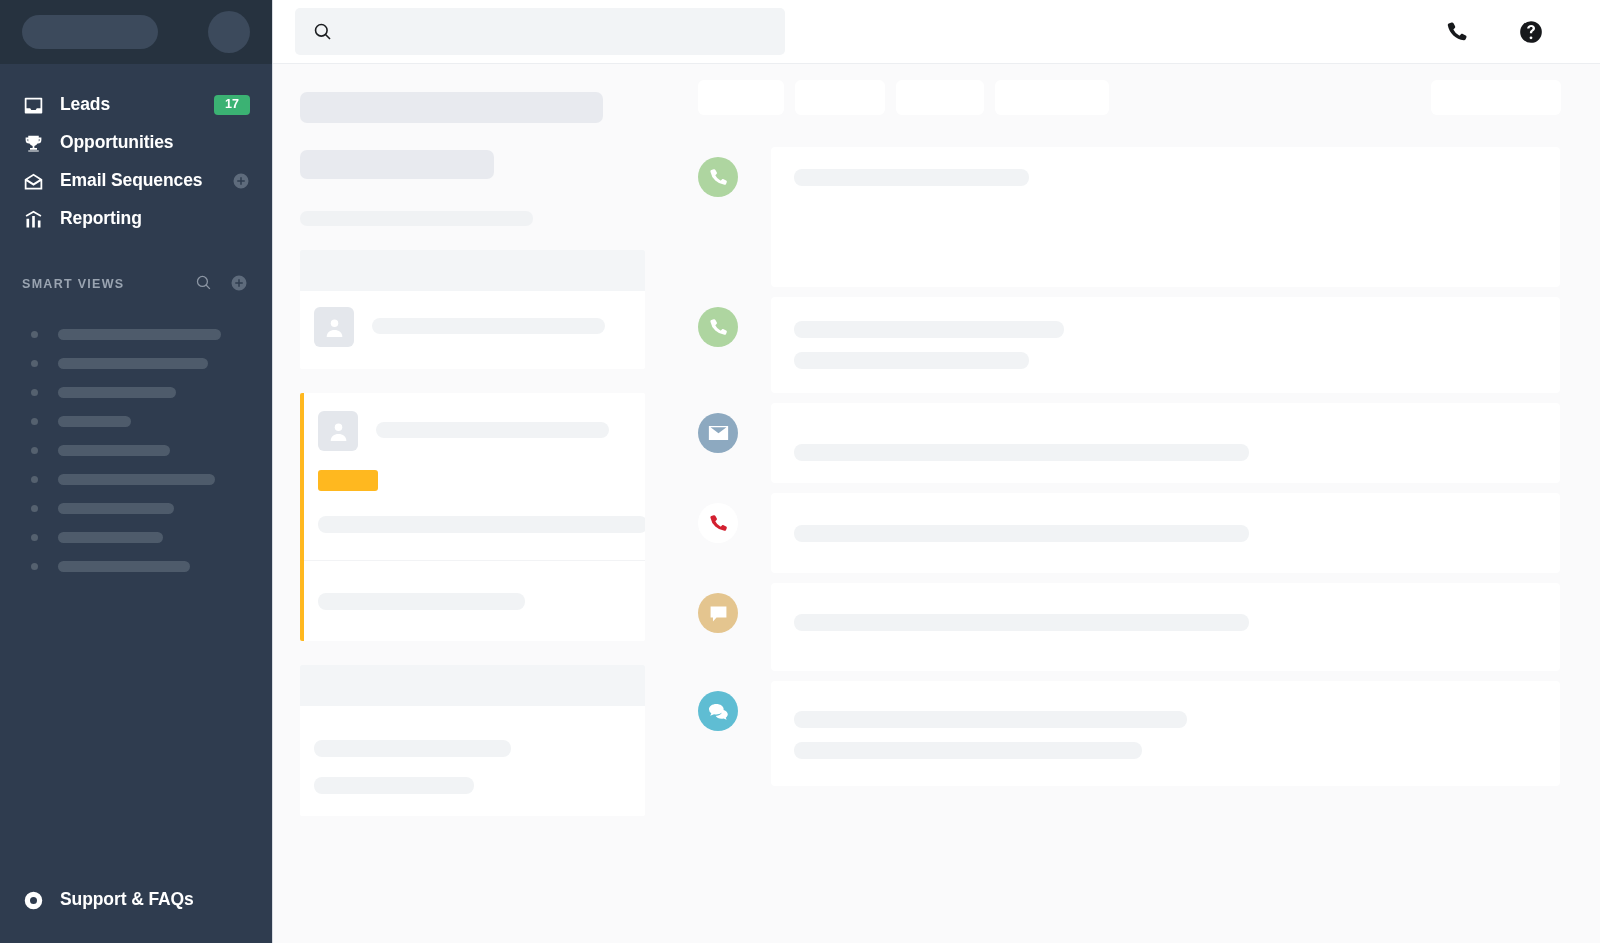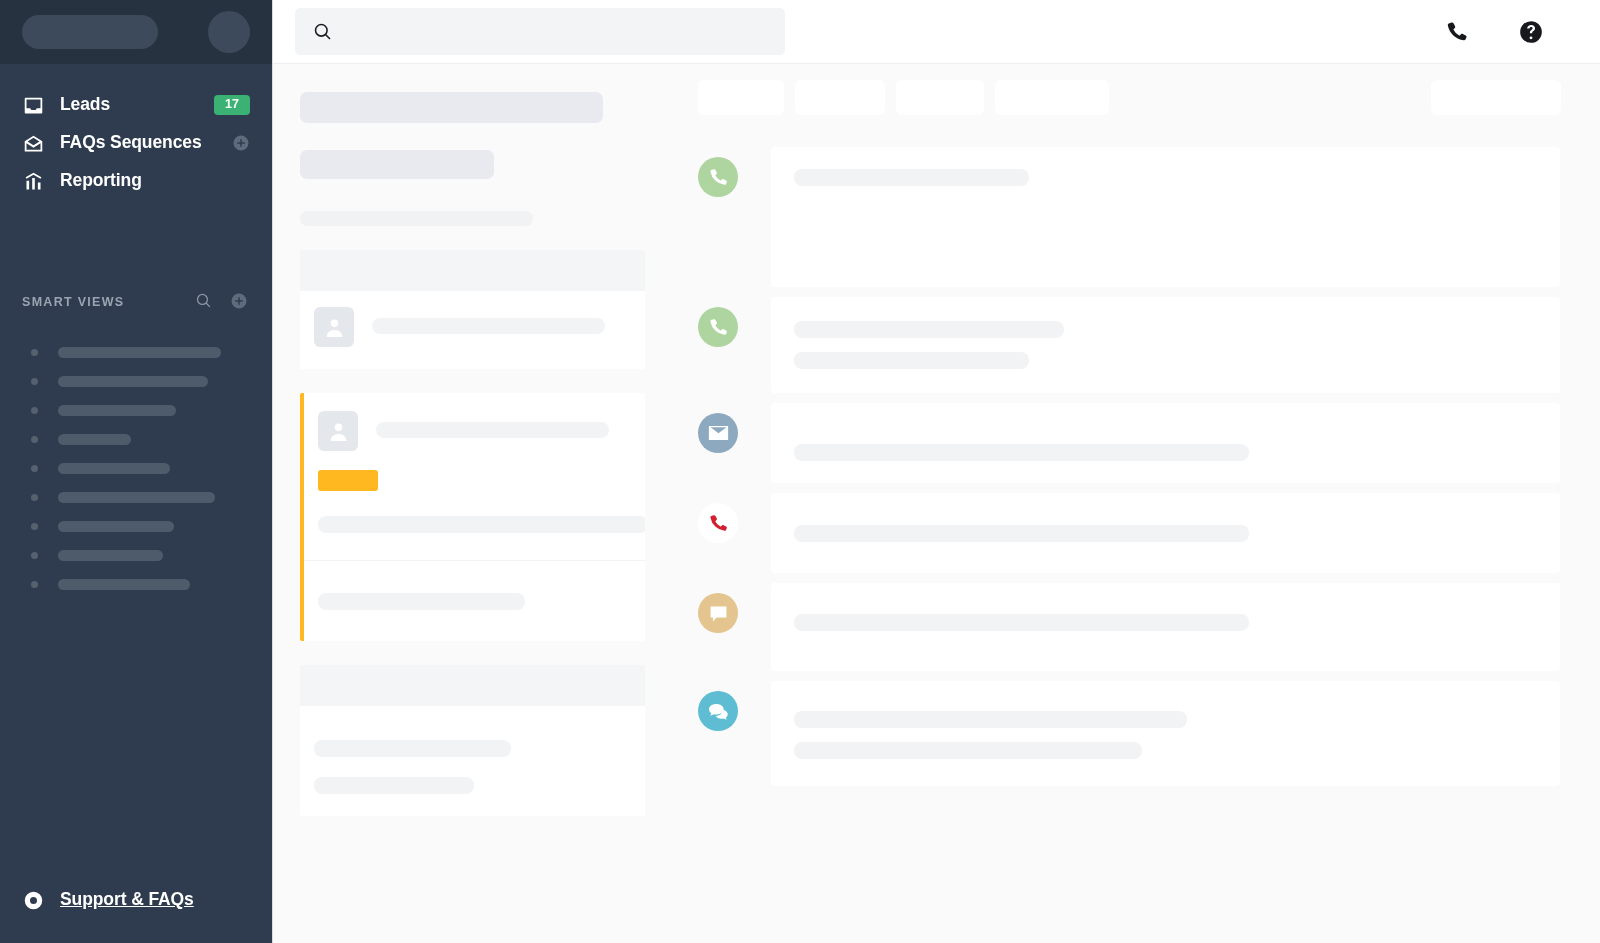--- a/index.html
+++ b/index.html
@@ -38,35 +38,35 @@
   .nav-badge {
     margin-left:auto; background:#3BB273; color:#fff;
     font-size:12.5px; font-weight:700; border-radius:4px;
     padding:3px 10px 4px; line-height:1; min-width:36px; text-align:center;
   }
   .nav-plus { margin-left:auto; width:18px; height:18px; display:block; }
   .nav-plus svg { width:18px; height:18px; display:block; fill:#5E6B7C; }
 
   .sv-header {
     display:flex; align-items:center; gap:0;
-    padding:0 22px; margin-top:88px; height:28px;
+    padding:0 22px; margin-top:32px; height:28px;
   }
   .sv-title { font-size:12.5px; font-weight:700; letter-spacing:1.3px; color:#9AA4B1; }
   .sv-search { margin-left:auto; width:20px; height:20px; cursor:pointer; }
   .sv-search svg { width:17px; height:17px; display:block; stroke:#8C96A4; fill:none; stroke-width:1.8; }
   .sv-add { width:20px; height:20px; margin-left:15px; cursor:pointer; }
   .sv-add svg { width:18px; height:18px; display:block; fill:#5E6B7C; }
 
   .sv-list { margin-top:22px; }
   .sv-row { display:flex; align-items:center; gap:0; height:29px; padding:0 22px; cursor:pointer; }
   .sv-dot { width:7px; height:7px; border-radius:50%; background:#55616F; flex:0 0 7px; margin-left:9px; }
   .sv-bar { height:11px; border-radius:6px; background:#4E5B6B; margin-left:20px; }
 
   .sb-bottom { margin-top:auto; padding-bottom:24px; }
-  .sb-bottom .nav-item { height:38px;text-decoration:underline; }
+  .sb-bottom .nav-item { height:38px; }
 
   
   .main { flex:1; display:flex; flex-direction:column; min-width:0; background:#FAFAFB; }
   .topbar {
     height:64px; flex:0 0 64px; background:#FFFFFF;
     display:flex; align-items:center; padding:0 22px;
     border-bottom:1px solid #ECEEF1;
   }
   .search-wrap {
     width:490px; height:47px; background:#F2F4F6; border-radius:5px;
@@ -154,29 +154,37 @@
       <div class="nav-item">
         <span class="nav-icon">
           <svg viewBox="0 0 24 24">
               <path d="M3 3h18a1 1 0 0 1 1 1v16a1 1 0 0 1-1 1H3a1 1 0 0 1-1-1V4a1 1 0 0 1 1-1zm1 2v10h4.2l1.3 2h5l1.3-2H20V5H4z"></path>
             </svg>
         </span>
         <span class="nav-label">Leads</span>
         <span class="nav-badge">17</span>
       </div>
 
-
-
       <div class="nav-item">
         <span class="nav-icon">
           <svg viewBox="0 0 24 24">
+              <path d="M6 3h12v2h3v3a4 4 0 0 1-4 4h-.4A6 6 0 0 1 13 14.9V17h3v2H8v-2h3v-2.1A6 6 0 0 1 7.4 12H7a4 4 0 0 1-4-4V5h3V3zm0 4H5v1a2 2 0 0 0 1 1.7V7zm13 0h-1v2.7A2 2 0 0 0 19 8V7zM12 5.4l.8 1.7 1.9.2-1.4 1.3.4 1.8-1.7-1-1.7 1 .4-1.8L9.3 7.3l1.9-.2.8-1.7zM6 20h12v1H6v-1z"></path>
+            </svg>
+        </span>
+        <span class="nav-label">Opportunities</span>
+      </div>
+
+
+      <div class="nav-item">
+        <span class="nav-icon">
+          <svg viewBox="0 0 24 24">
               <path d="M2 9.5 12 3l10 6.5V21H2V9.5zm2 2.3V19h16v-7.2l-8 5-8-5zM12 5.4 5.2 9.8 12 14l6.8-4.2L12 5.4z"></path>
             </svg>
         </span>
-        <span class="nav-label">FAQs Sequences</span>
+        <span class="nav-label">Email Sequences</span>
         <span class="nav-plus">
           <svg viewBox="0 0 24 24">
               <path d="M12 2a10 10 0 1 1 0 20 10 10 0 0 1 0-20zm1 5h-2v4H7v2h4v4h2v-4h4v-2h-4V7z"></path>
             </svg>
         </span>
       </div>
 
       <div class="nav-item">
         <span class="nav-icon">
           <svg viewBox="0 0 24 24">

